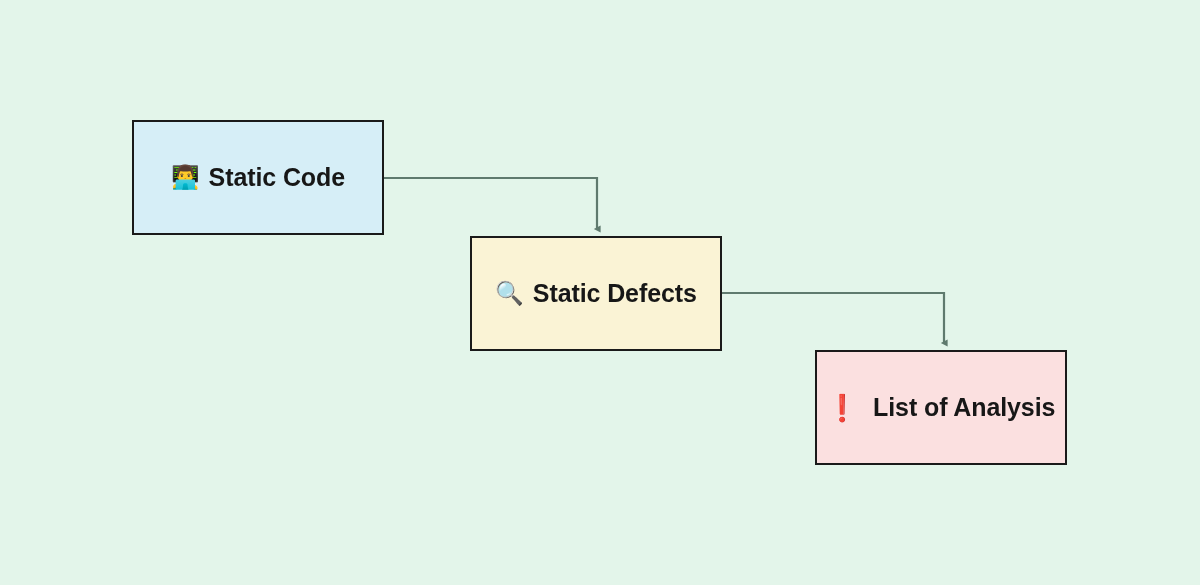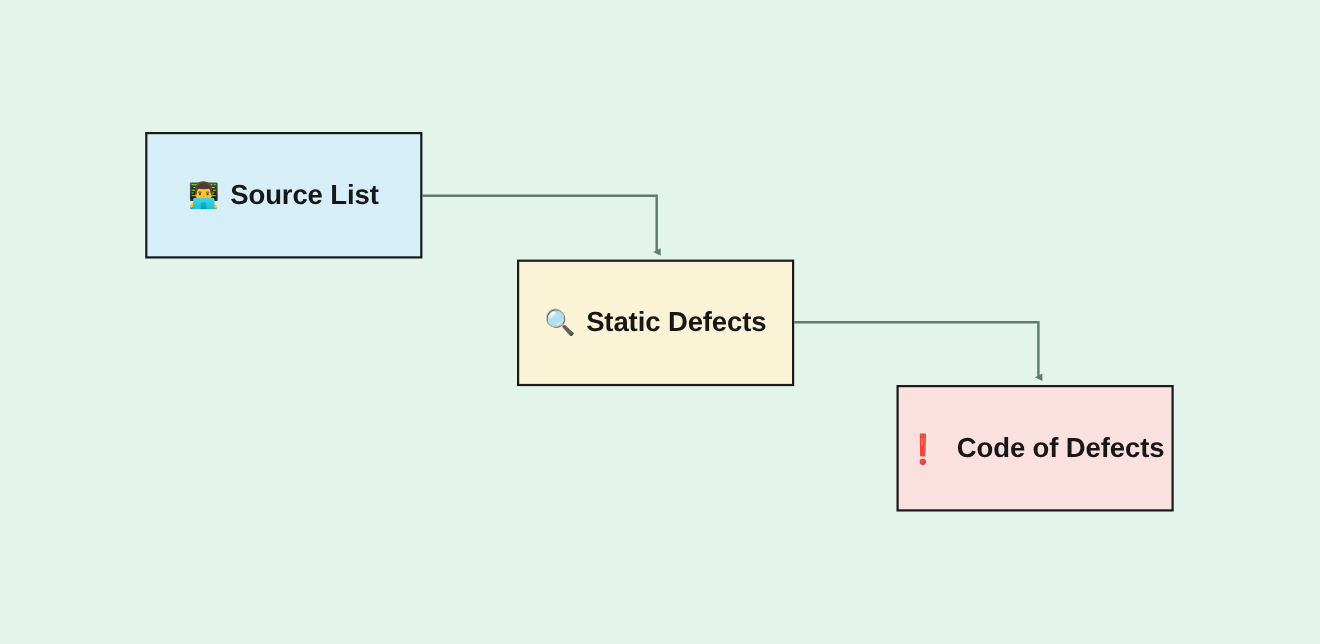--- a/index.html
+++ b/index.html
@@ -97,31 +97,31 @@
     </defs>
 
     <path d="M 384 178 L 597 178 L 597 229" fill="none" stroke="#5f7a6e" stroke-width="2.2" stroke-linecap="butt" stroke-linejoin="miter" marker-end="url(#arrowhead)"></path>
 
     <path d="M 722 293 L 944 293 L 944 343" fill="none" stroke="#5f7a6e" stroke-width="2.2" stroke-linecap="butt" stroke-linejoin="miter" marker-end="url(#arrowhead)"></path>
   </svg>
 
   <div class="node" id="node-source-code">
     <div class="node-inner">
       <span class="node-icon">👨‍💻</span>
-      <span class="node-label">Source List</span>
+      <span class="node-label">Static Code</span>
     </div>
   </div>
 
   <div class="node" id="node-static-analysis">
     <div class="node-inner">
       <span class="node-icon">🔍</span>
       <span class="node-label">Static Defects</span>
     </div>
   </div>
 
   <div class="node" id="node-list-of-defects">
     <div class="node-inner">
       <span class="node-icon defect-icon">❗</span>
-      <span class="node-label">Code of Defects</span>
+      <span class="node-label">List of Analysis</span>
     </div>
   </div>
 
 </div>
 
 </body></html>

